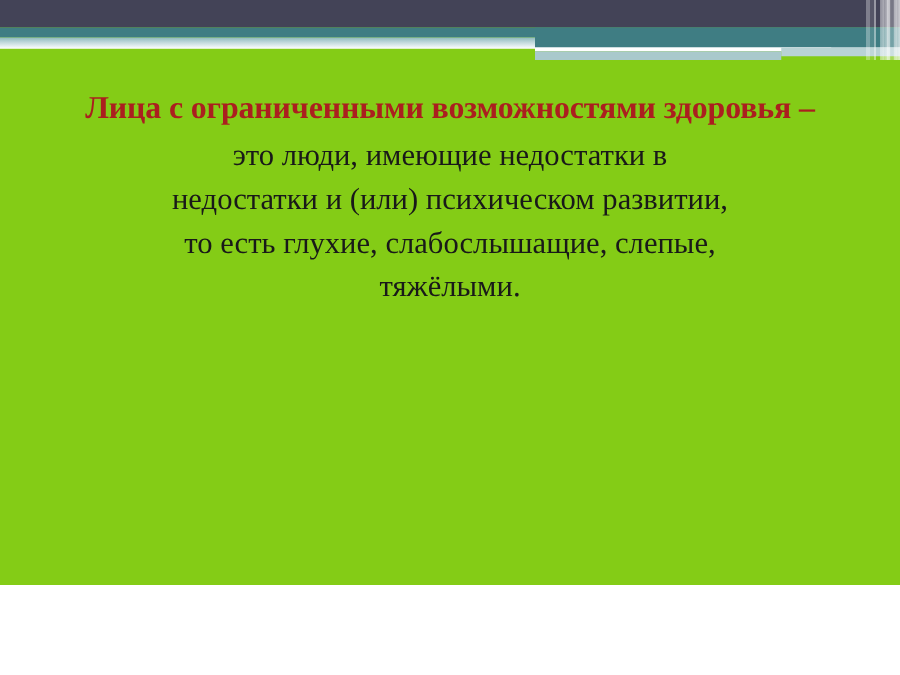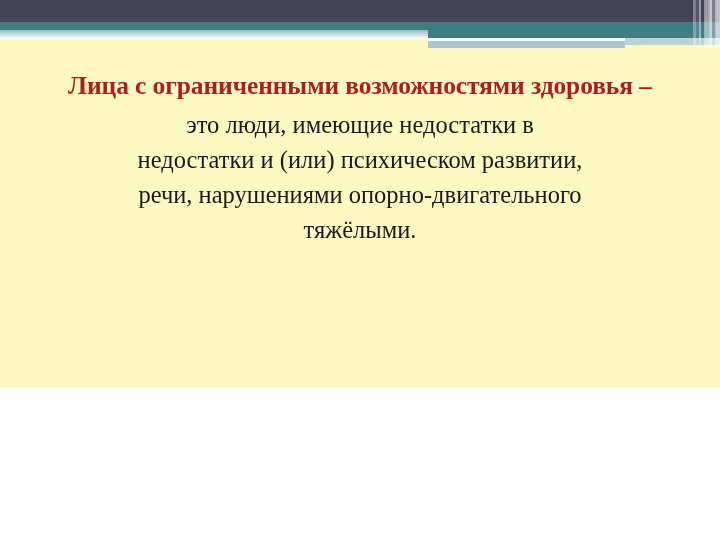--- a/index.html
+++ b/index.html
@@ -12,22 +12,22 @@
     width: 720px;
     height: 540px;
     overflow: hidden;
     font-family: "Liberation Serif", "DejaVu Serif", serif;
     position: relative;
   }
 
   #slide {
     position: relative;
     width: 720px;
-    height: 388px;
-    background: #fef9c3;
+    height: 468px;
+    background: #84cc16;
     overflow: hidden;
   }
 
   
   .banner {
     position: absolute;
     left: 0;
     top: 0;
     width: 720px;
     height: 52px;
@@ -187,19 +187,19 @@
   <div class="content">
 
     <h1 class="title">
       <span class="ln">Лица с ограниченными возможностями</span>
       <span class="ln">здоровья  –</span>
     </h1>
 
     <p class="body-text">
       <span class="ln">это люди, имеющие недостатки в</span>
       <span class="ln">недостатки и (или) психическом развитии,</span>
-      <span class="ln">речи, нарушениями опорно-двигательного</span>
+      <span class="ln">то есть глухие, слабослышащие, слепые,</span>
       <span class="ln">тяжёлыми.</span>
     </p>
 
   </div>
 
 </div>
 
 </body></html>

